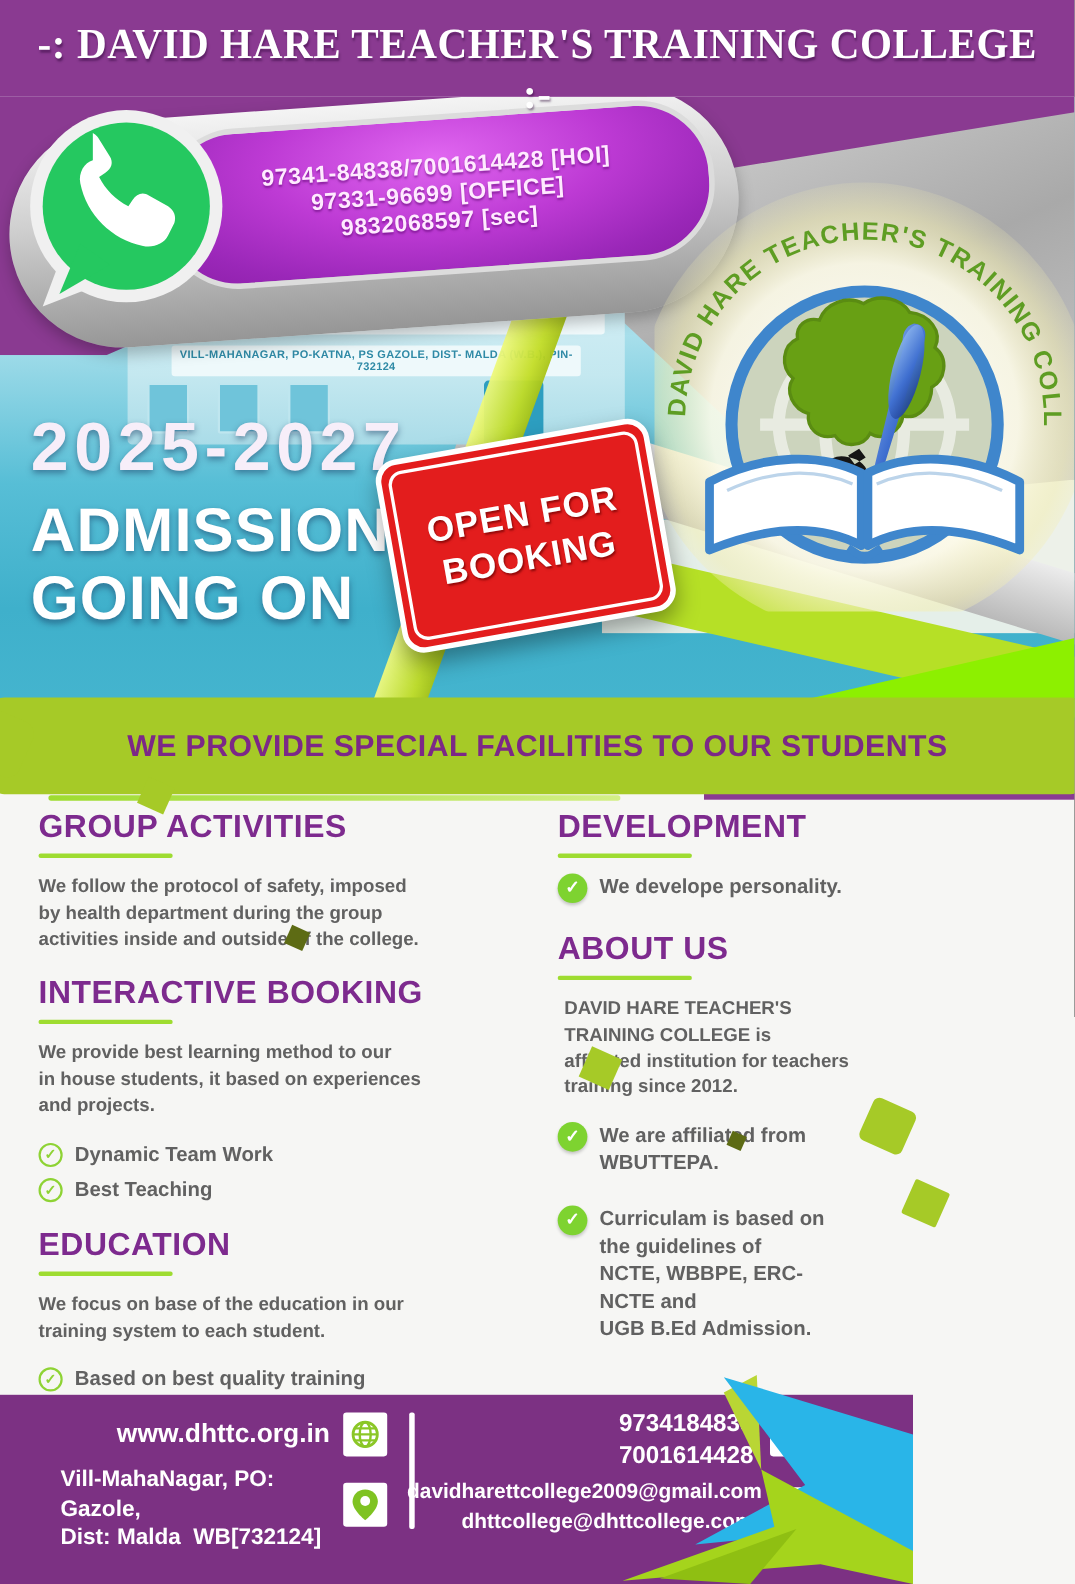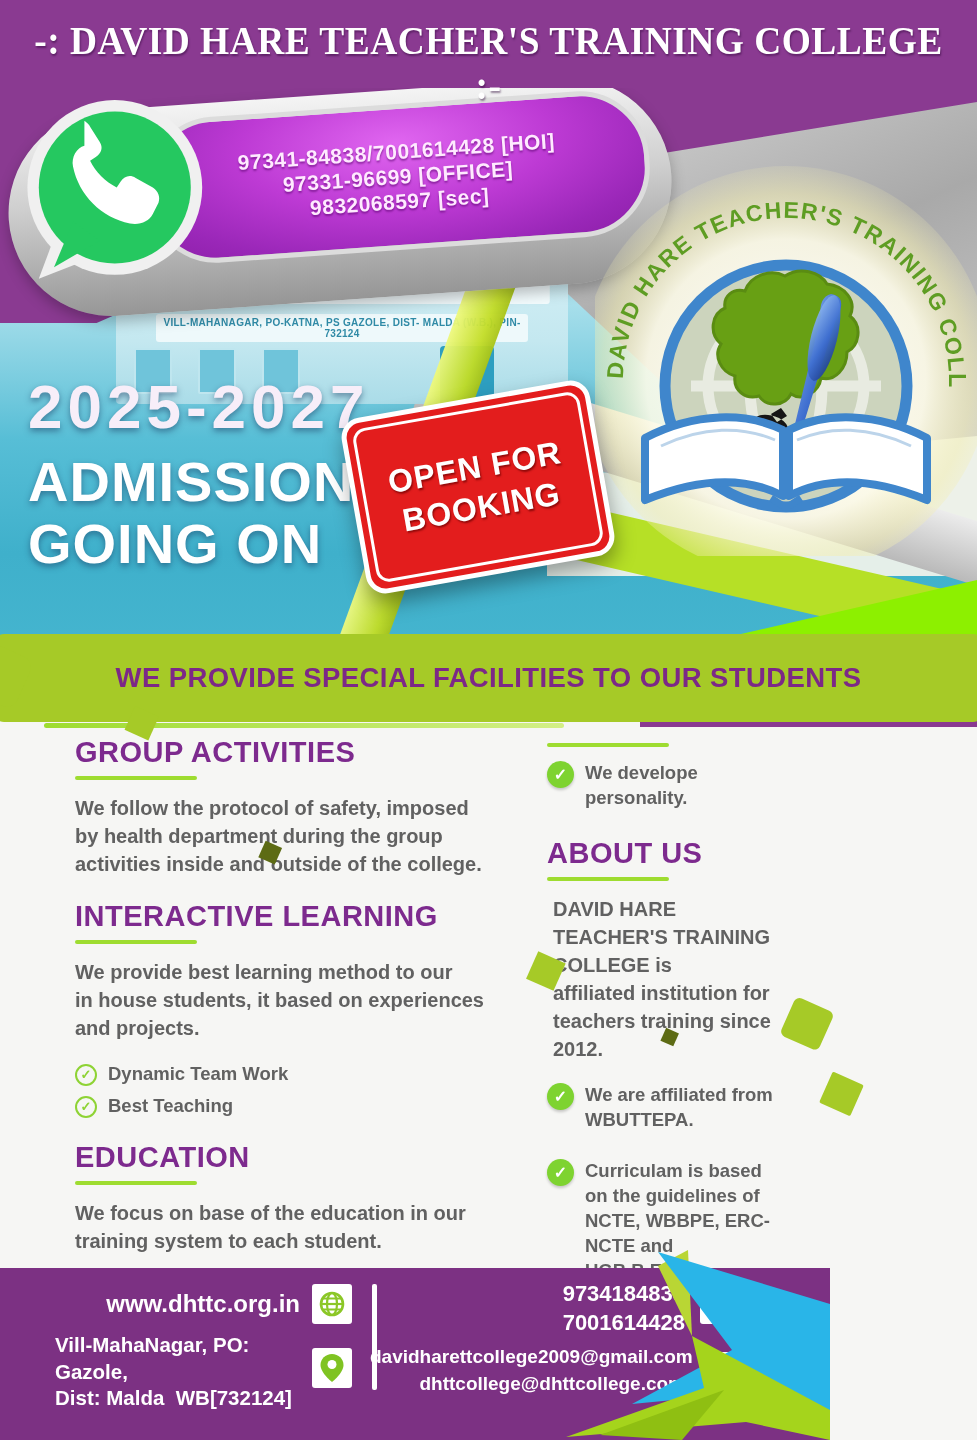--- a/index.html
+++ b/index.html
@@ -87,24 +87,24 @@
           border-radius:12px;transform:rotate(24deg);
           box-shadow:150px -14px 0 -14px #a6ca27,320px 52px 0 -18px #5d6b14,620px 48px 0 -12px #a6ca27,
                      760px 58px 0 -20px #5d6b14,880px -10px 0 -6px #a6ca27,940px 40px 0 -10px #a6ca27;}
   .banner-text{position:relative;color:#7c2887;font-weight:bold;font-size:27.5px;letter-spacing:.4px;}
   .line-green{position:absolute;left:44px;top:723px;width:520px;height:5px;z-index:7;
           background:linear-gradient(90deg,#9edc30,#d3ef86);border-radius:3px;}
   .line-purple{position:absolute;left:640px;right:0;top:721px;height:6px;background:#8a3a91;z-index:7;}
 
   
   .content{position:absolute;left:0;top:736px;width:807px;z-index:6;
-           display:grid;grid-template-columns:438px 1fr;column-gap:34px;padding:0 30px 0 75px;box-sizing:border-box;}
+           display:grid;grid-template-columns:438px 1fr;column-gap:34px;padding:0 30px 0 35px;box-sizing:border-box;}
   .sec-title{margin:0;color:#7d2a8e;font-weight:bold;font-size:29px;letter-spacing:.5px;}
   .underline{width:122px;height:4px;background:#9edc30;border-radius:2px;margin:7px 0 14px;}
-  .para{margin:0 0 20px;color:#616161;font-weight:bold;font-size:20px;line-height:1.4;white-space:pre-line;}
+  .para{margin:0 0 20px;color:#616161;font-weight:bold;font-size:17px;line-height:1.4;white-space:pre-line;}
   section{margin-bottom:22px;}
   .bullet{display:flex;align-items:flex-start;gap:11px;margin:7px 0;}
   .bullet .b-text{color:#616161;font-weight:bold;font-size:18.5px;line-height:1.35;white-space:pre-line;}
   .check-outline{flex:0 0 auto;width:18px;height:18px;margin-top:2px;border:2px solid #8ed334;border-radius:50%;
         color:#8ed334;font-size:13px;font-weight:bold;line-height:18px;text-align:center;}
   .check-filled{flex:0 0 auto;width:27px;height:27px;background:#7ed330;border-radius:50%;
         color:#fff;font-size:16px;font-weight:bold;line-height:27px;text-align:center;
         box-shadow:0 2px 3px rgba(0,0,0,.2);}
   .gap-lg{margin-top:26px;}
   .right-col .para{margin-left:6px;}
@@ -240,21 +240,21 @@
     <div class="col left-col">
       <section>
         <h2 class="sec-title">GROUP ACTIVITIES</h2>
         <div class="underline"></div>
         <p class="para">We follow the protocol of safety, imposed
 by health department during the group
 activities inside and outside of the college.</p>
       </section>
 
       <section>
-        <h2 class="sec-title">INTERACTIVE LEARNING</h2>
+        <h2 class="sec-title">INTERACTIVE BOOKING</h2>
         <div class="underline"></div>
         <p class="para">We provide best learning method to our
 in house students, it based on experiences
 and projects.</p>
         <div class="bullet">
           <span class="check-outline">✓</span>
           <span class="b-text">Dynamic Team Work</span>
         </div>
         <div class="bullet">
           <span class="check-outline">✓</span>
@@ -269,20 +269,21 @@
 training system to each student.</p>
         <div class="bullet">
           <span class="check-outline">✓</span>
           <span class="b-text">Based on best quality training</span>
         </div>
       </section>
     </div>
 
     <div class="col right-col">
       <section>
+        <h2 class="sec-title">DEVELOPMENT</h2>
         <div class="underline"></div>
         <div class="bullet">
           <span class="check-filled">✓</span>
           <span class="b-text">We develope personality.</span>
         </div>
       </section>
 
       <section class="gap-lg">
         <h2 class="sec-title">ABOUT US</h2>
         <div class="underline"></div>

